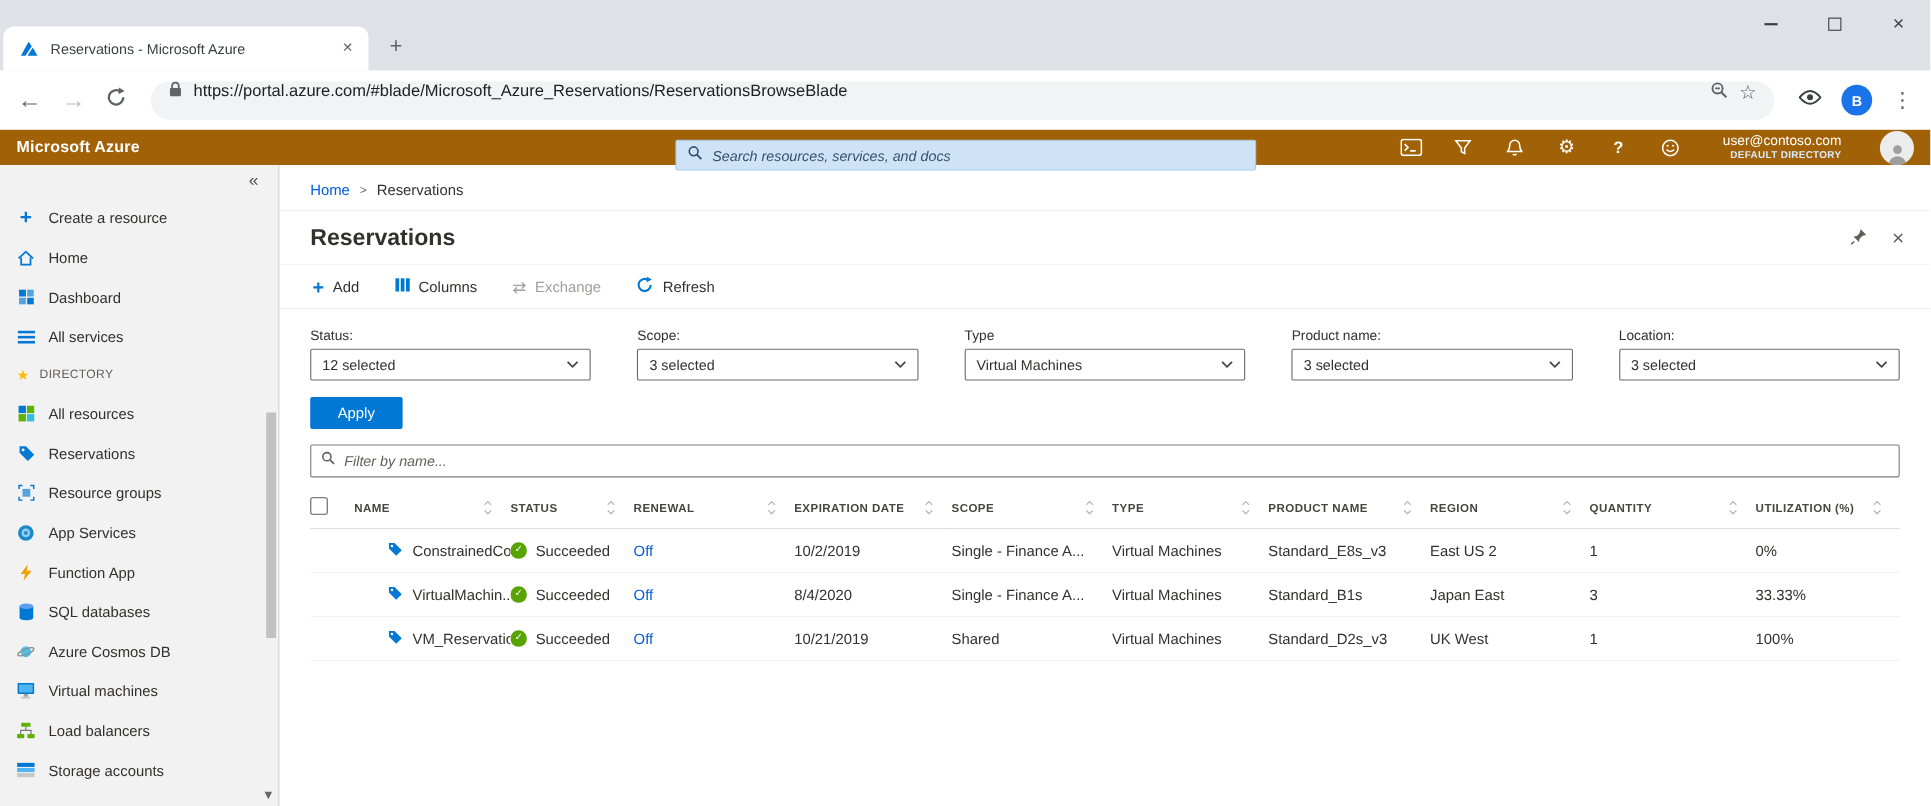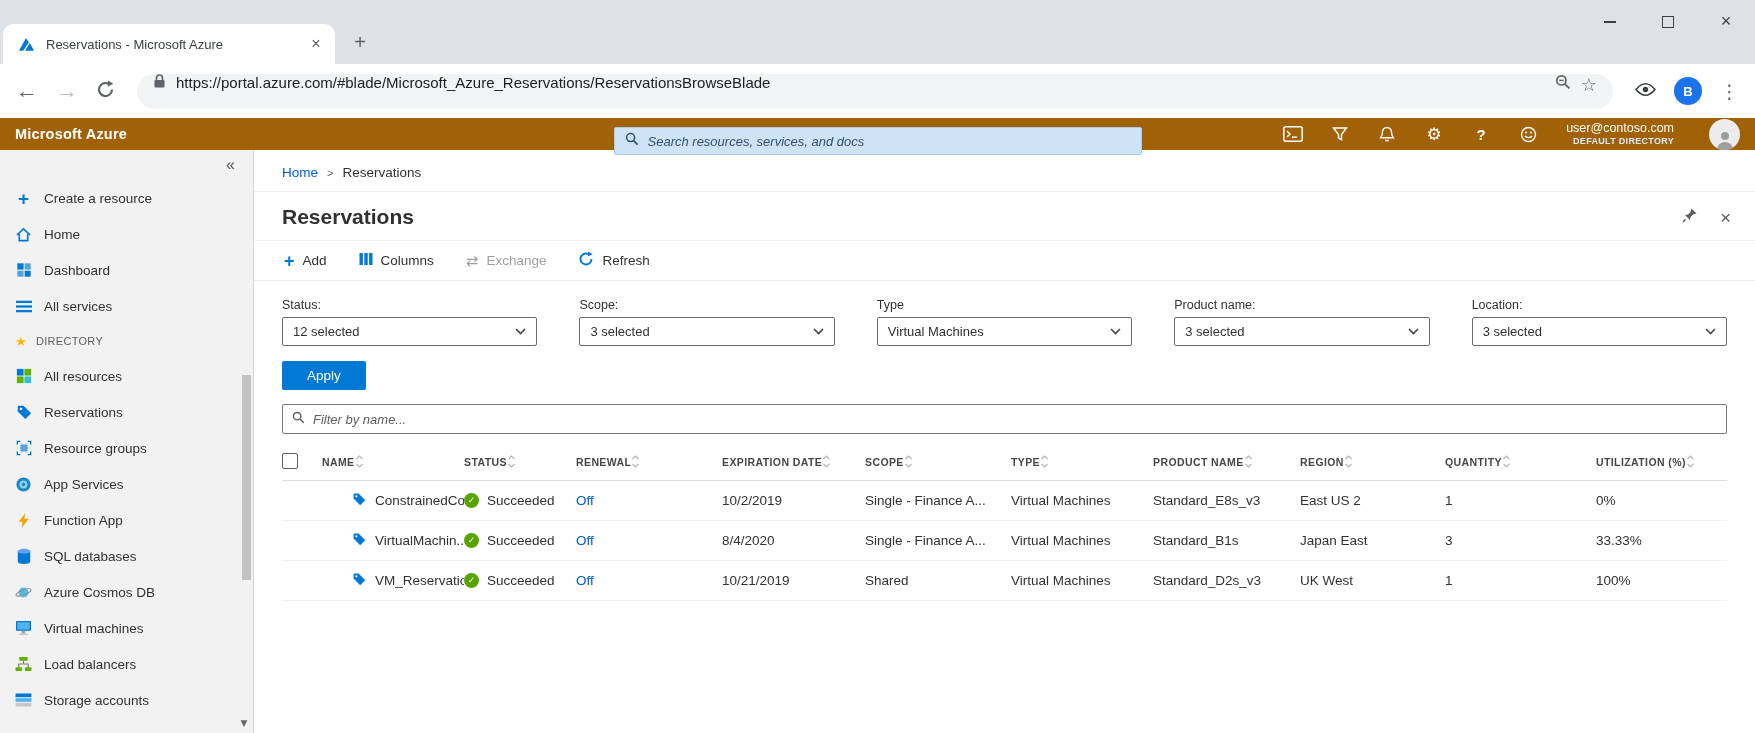--- a/index.html
+++ b/index.html
@@ -30,21 +30,21 @@
   .azure-header { height:32px; background:#a16207; position:relative; display:flex; align-items:center; padding:0 15px; color:#fff; }
   .brand { font-size:14.5px; font-weight:bold; letter-spacing:.2px; }
   .global-search { position:absolute; left:50%; top:9px; transform:translateX(-50%); width:528px; height:28px;
                    background:#cfe3f6; border:1px solid #a6cbe9; border-radius:2px; display:flex; align-items:center; gap:9px; padding:0 10px; }
   .global-search input { flex:1; border:none; outline:none; background:transparent; font-size:13px; color:#1b1b1b; font-family:inherit; }
   .global-search input::placeholder { font-style:italic; color:#32506e; }
   .header-right { margin-left:auto; display:flex; align-items:center; gap:25px; }
   .hicon { width:22px; height:22px; display:flex; align-items:center; justify-content:center; font-size:16px; color:#fff; }
   .gear-glyph { font-family:"DejaVu Sans",sans-serif; font-size:17px; }
   .q-glyph { font-size:15px; font-weight:bold; }
-  .user-block { text-align:right; line-height:1.25; margin-left:2px; }
+  .user-block { text-align:right; line-height:1.25; margin-left:12px; }
   .user-email { font-size:12.5px; }
   .user-dir { font-size:9px; color:#d8eafc; font-weight:bold; letter-spacing:.3px; }
   .header-avatar { width:31px; height:31px; border-radius:50%; background:#ececec; display:flex; align-items:flex-end; justify-content:center; overflow:hidden; margin-left:10px; }
 
   
   .app-body { display:flex; height:583px; }
   .sidebar { width:254px; background:#f2f2f2; border-right:1px solid #d6d6d6; position:relative; flex-shrink:0; }
   .collapse-row { height:30px; display:flex; justify-content:flex-end; align-items:center; padding-right:18px; color:#555; font-size:16px; }
   .side-item { height:36px; display:flex; align-items:center; gap:11px; padding:0 14px; font-size:13.5px; color:#323130; cursor:default; }
   .sicon { width:19px; height:19px; display:flex; align-items:center; justify-content:center; flex-shrink:0; }
@@ -77,21 +77,21 @@
   .apply-row { padding:15px 28px 14px; }
   .apply-btn { background:#0078d4; color:#fff; border:none; border-radius:2px; font-size:13.5px; padding:7px 25px; font-family:inherit; cursor:default; }
   .filterbox-row { padding:0 28px 10px; }
   .filterbox { height:30px; border:1px solid #7a7a7a; border-radius:2px; display:flex; align-items:center; gap:8px; padding:0 9px; }
   .filterbox input { flex:1; border:none; outline:none; font-size:13px; font-family:inherit; color:#15803d; }
   .filterbox input::placeholder { font-style:italic; color:#605e5c; }
 
   .grid-wrap { padding:0 28px; }
   table.grid { width:100%; border-collapse:collapse; table-layout:fixed; }
   .grid th { border-bottom:1px solid #e1dfdd; height:36px; text-align:left; font-size:10.5px; color:#484644; font-weight:bold; letter-spacing:.4px; }
-  .th-inner { display:flex; align-items:center; padding-right:16px; }
+  .th-inner { display:flex; align-items:center; justify-content:space-between; padding-right:16px; }
   .grid td { height:40px; border-bottom:1px solid #f3f2f1; font-size:13.5px; color:#323130; padding-right:10px; overflow:hidden; white-space:nowrap; }
   .cb { width:16px; height:16px; border:1px solid #605e5c; border-radius:2px; background:#fff; display:inline-block; }
   .name-inner { display:flex; align-items:center; gap:9px; padding-left:30px; }
   .status-inner { display:flex; align-items:center; gap:8px; }
   .check-badge { width:15px; height:15px; border-radius:50%; background:#57a300; color:#fff; font-size:9px; display:flex; align-items:center; justify-content:center; font-family:"DejaVu Sans",sans-serif; flex-shrink:0; }
   .link { color:#015cda; text-decoration:none; }
 </style>
 </head>
 <body>
 

